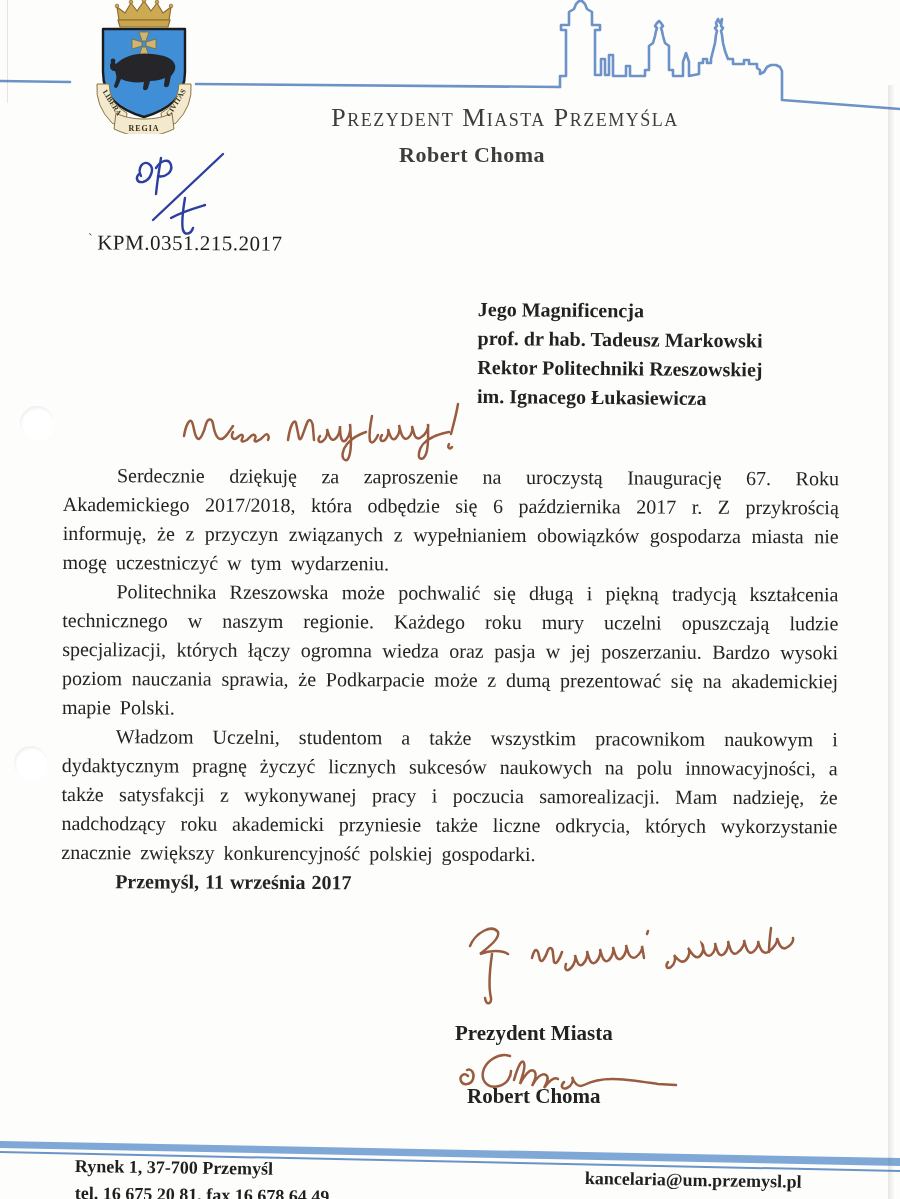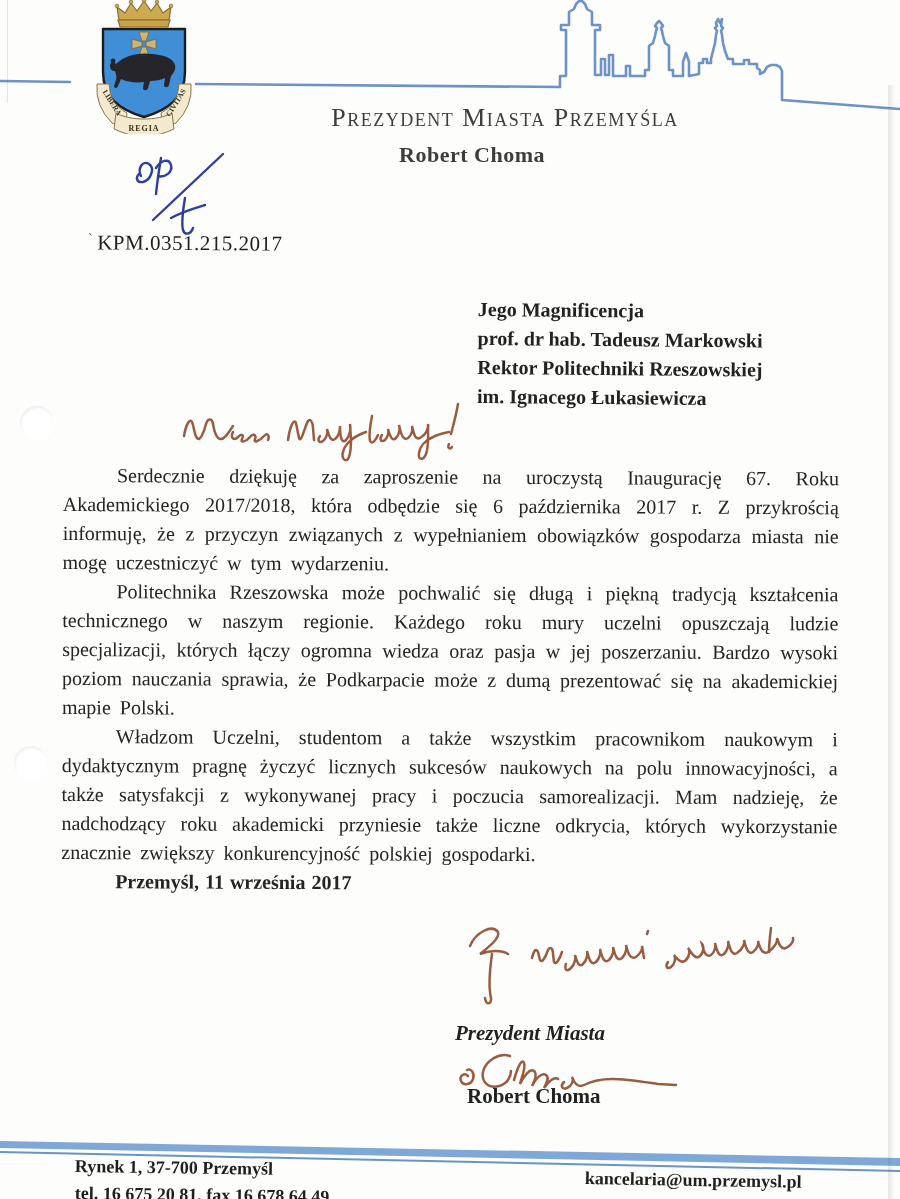--- a/index.html
+++ b/index.html
@@ -31,21 +31,21 @@
     line-height:29px;color:#222;transform:rotate(.5deg);transform-origin:left top;
   }
   
   .bodytext{
     left:63px;top:461px;width:776px;font-size:20px;line-height:29px;
     text-align:justify;word-spacing:4px;color:#242424;
     transform:rotate(.25deg);transform-origin:left top;
   }
   .bodytext p{margin:0;text-indent:54px;}
   .dateline{font-weight:bold;text-indent:0;word-spacing:1px;}
-  .sig-title{left:455px;top:1021px;font-weight:bold;font-size:21px;color:#222;font-style:italic;}
+  .sig-title{left:455px;top:1021px;font-weight:bold;font-size:21px;color:#222;}
   .sig-name{left:467px;top:1084px;font-weight:bold;font-size:21px;color:#222;}
   
   .foot-addr{left:75px;top:1156px;font-weight:bold;font-size:18px;color:#1f1f1f;transform:rotate(.8deg);transform-origin:left top;}
   .foot-tel{left:75px;top:1183px;font-weight:bold;font-size:18px;color:#1f1f1f;transform:rotate(.8deg);transform-origin:left top;}
   .foot-mail{left:585px;top:1168px;font-weight:bold;font-size:18px;color:#1f1f1f;transform:rotate(1deg);transform-origin:left top;}
   
   .crease{left:7px;top:0;width:1px;height:103px;background:rgba(60,60,70,.12);}
   .edge-shadow{left:888px;top:85px;width:6px;height:1114px;
     background:linear-gradient(to right,rgba(90,90,95,.14),rgba(170,170,175,.04));}
   .punch{border-radius:50%;background:#fff;

